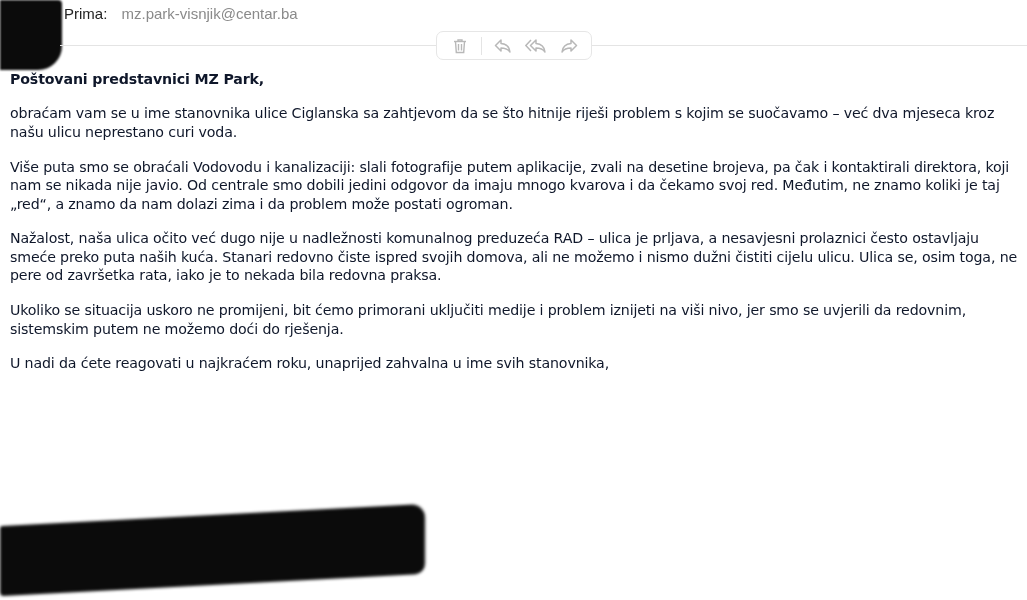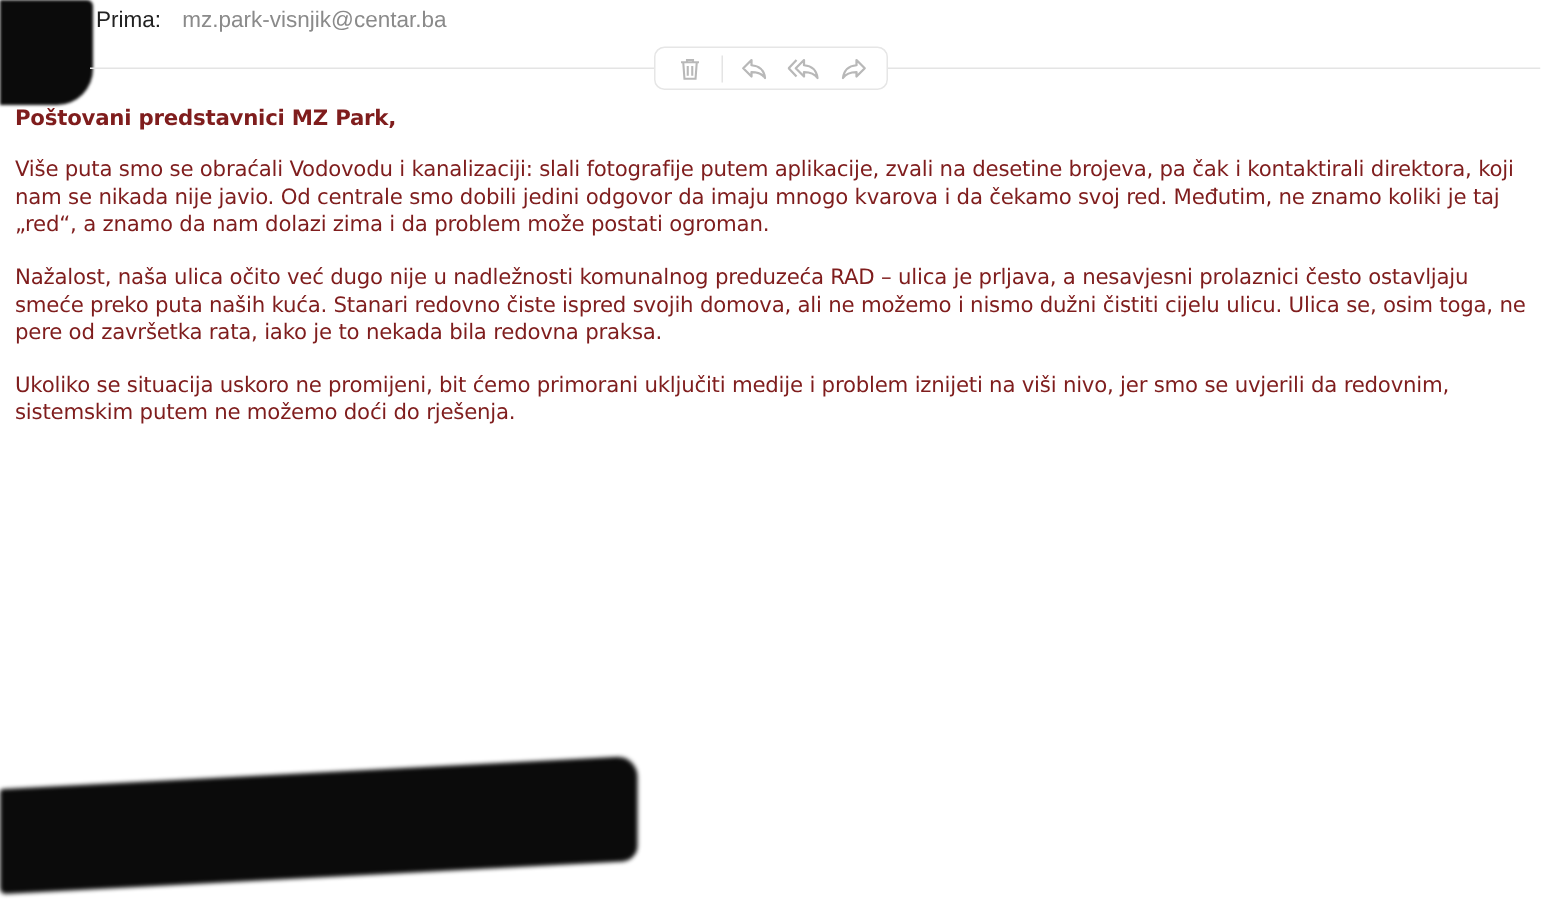--- a/index.html
+++ b/index.html
@@ -86,21 +86,21 @@
       filter: blur(1.2px);
     }
     .body {
       position: absolute;
       left: 10px;
       top: 70px;
       width: 1017px;
       font-family: "DejaVu Sans", sans-serif;
       font-size: 14.2px;
       line-height: 18.4px;
-      color: #7f1d1d;
+      color: #0f172a;
       letter-spacing: -0.15px;
     }
     .greeting {
       font-weight: bold;
       margin: 0 0 16px 0;
     }
     .para {
       margin: 0 0 16.5px 0;
     }
     .redaction-sig {
@@ -160,18 +160,20 @@
     <span>
       <svg width="18" height="14" viewBox="0 0 18 14" fill="none" stroke="#b8b8b8" stroke-width="1.5" stroke-linejoin="round">
         <path d="M11 1l5.5 5.5L11 12V9c-4.5 0-7 1-9 4c0.5-4.5 3-8 9-8.5V1z"></path>
       </svg>
     </span>
   </div>
 </div>
 
 <div class="body">
   <p class="greeting">Poštovani predstavnici MZ Park,</p>
+  <p class="para">obraćam vam se u ime stanovnika ulice Ciglanska sa zahtjevom da se što hitnije riješi problem s kojim se suočavamo – već dva mjeseca kroz našu ulicu neprestano curi voda.</p>
   <p class="para">Više puta smo se obraćali Vodovodu i kanalizaciji: slali fotografije putem aplikacije, zvali na desetine brojeva, pa čak i kontaktirali direktora, koji nam se nikada nije javio. Od centrale smo dobili jedini odgovor da imaju mnogo kvarova i da čekamo svoj red. Međutim, ne znamo koliki je taj „red“, a znamo da nam dolazi zima i da problem može postati ogroman.</p>
   <p class="para">Nažalost, naša ulica očito već dugo nije u nadležnosti komunalnog preduzeća RAD – ulica je prljava, a nesavjesni prolaznici često ostavljaju smeće preko puta naših kuća. Stanari redovno čiste ispred svojih domova, ali ne možemo i nismo dužni čistiti cijelu ulicu. Ulica se, osim toga, ne pere od završetka rata, iako je to nekada bila redovna praksa.</p>
   <p class="para">Ukoliko se situacija uskoro ne promijeni, bit ćemo primorani uključiti medije i problem iznijeti na viši nivo, jer smo se uvjerili da redovnim, sistemskim putem ne možemo doći do rješenja.</p>
+  <p class="para">U nadi da ćete reagovati u najkraćem roku, unaprijed zahvalna u ime svih stanovnika,</p>
 </div>
 
 <div class="redaction-sig"></div>
 
 </body></html>

